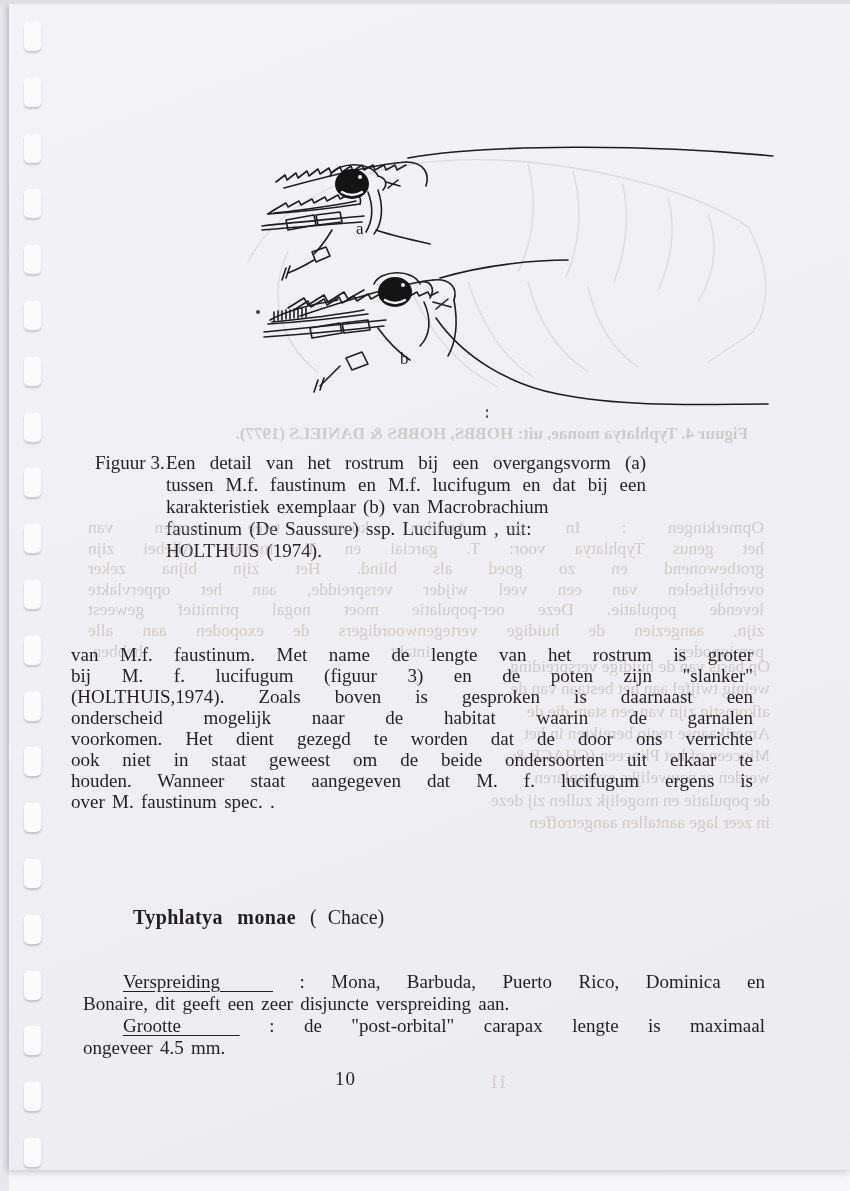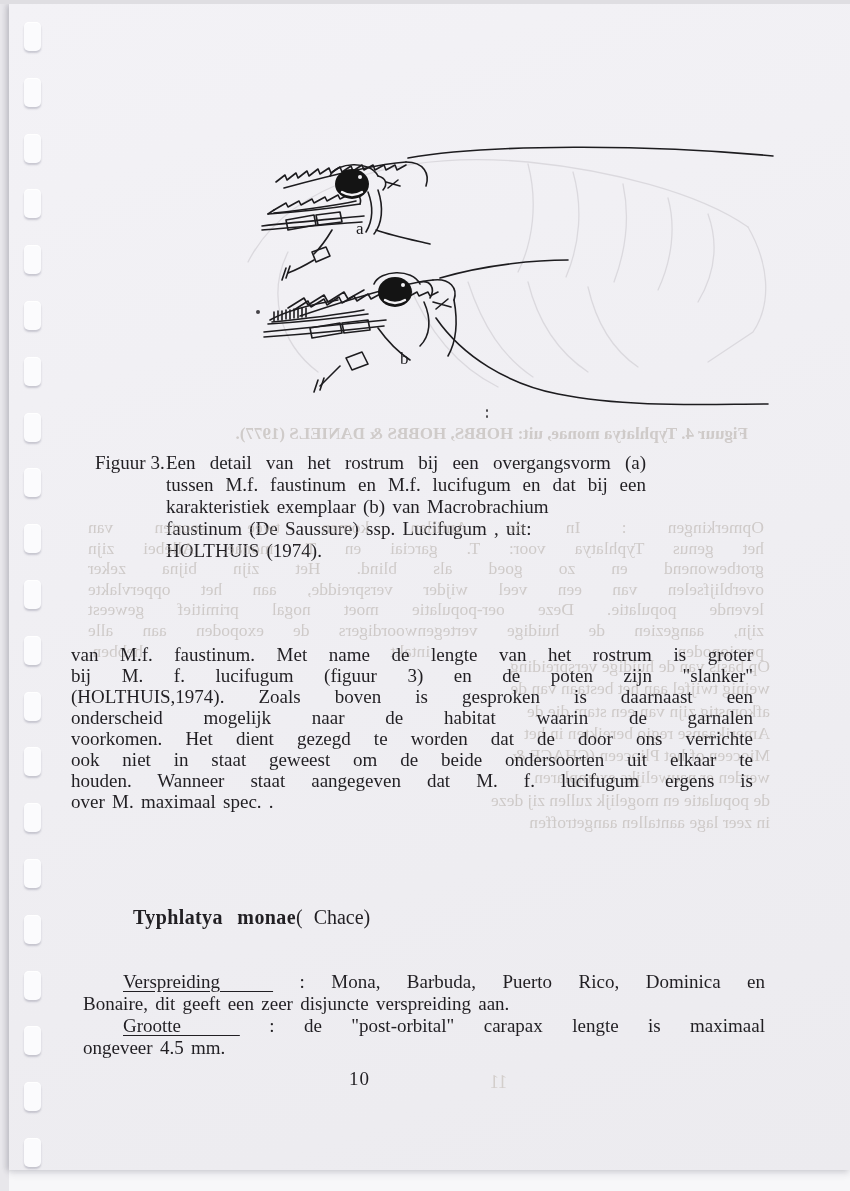--- a/index.html
+++ b/index.html
@@ -30,24 +30,24 @@
   .it{}
   .un{text-decoration:underline;text-underline-offset:3px}
   .caption{position:absolute;left:95px;top:452px;width:556px;display:flex}
   .caption-label{flex:none;width:71px;font-size:19px;line-height:22px}
   .caption-lines{width:480px}
   .caption-lines .tl{line-height:22px}
   .para{position:absolute;left:71px;top:644px;width:682px}
   .para .tl{line-height:21px}
   .heading{position:absolute;left:133px;top:906px;font-size:20px;white-space:nowrap}
   .sp-name{font-weight:bold;word-spacing:9px;letter-spacing:.4px}
-  .sp-auth{word-spacing:6px}
+  .sp-auth{margin-left:14px;word-spacing:6px}
   .details{position:absolute;left:83px;top:971px;width:682px}
   .details .tl{line-height:22px}
-  .pagenum{position:absolute;left:349px;top:1068px;font-size:19px;letter-spacing:1px}
+  .pagenum{position:absolute;left:335px;top:1068px;font-size:19px;letter-spacing:1px}
   
   .bleed{position:absolute;transform:scaleX(-1);color:#b5aea8;opacity:.55}
   .bleed-figcap{left:232px;top:424px;width:516px;font-size:17px;font-weight:bold;line-height:20px;text-align:left}
   .bleed-upper{left:88px;top:517px;width:676px;font-size:17.5px}
   .bleed-upper div{line-height:20.6px;text-align:justify;text-align-last:justify}
   .bleed-right{left:420px;top:655px;width:350px;font-size:17.5px}
   .bleed-right div{line-height:22.3px;text-align:left}
   .bleed-pagenum{position:absolute;left:490px;top:1072px;font-size:18px;transform:scaleX(-1);color:#cfc9c5;opacity:.85}
   .speck{position:absolute;background:#454347;border-radius:50%}
   .figure{position:absolute;left:228px;top:132px;width:565px;height:300px}
@@ -201,21 +201,21 @@
     </div>
 
   <div class="para">
       <div class="tl just"><span>van </span><span class="it">M.f. faustinum</span><span>. Met name de lengte van het rostrum is groter</span></div>
       <div class="tl just"><span>bij </span><span class="it">M. f. lucifugum</span><span> (figuur 3) en de poten zijn "slanker"</span></div>
       <div class="tl just"><span>(HOLTHUIS,1974). Zoals boven is gesproken is daarnaast een</span></div>
       <div class="tl just"><span>onderscheid mogelijk naar de habitat waarin de garnalen</span></div>
       <div class="tl just"><span>voorkomen. Het dient gezegd te worden dat de door ons verrichte</span></div>
       <div class="tl just"><span>ook niet in staat geweest om de beide ondersoorten uit elkaar te</span></div>
       <div class="tl just"><span>houden. Wanneer staat aangegeven dat </span><span class="it">M. f. lucifugum</span><span> ergens is</span></div>
-      <div class="tl"><span>over </span><span class="it">M. maximaal</span><span> spec. .</span></div>
+      <div class="tl"><span>over </span><span class="it">M. faustinum</span><span> spec. .</span></div>
     </div>
 
   <div class="heading">
     <span class="sp-name">Typhlatya monae</span><span class="sp-auth">( Chace)</span>
   </div>
 
   <div class="details">
       <div class="tl just ind"><span class="un">Verspreiding&nbsp;&nbsp;</span><span> : Mona, Barbuda, Puerto Rico, Dominica en</span></div>
       <div class="tl"><span>Bonaire, dit geeft een zeer disjuncte verspreiding aan.</span></div>
       <div class="tl just ind"><span class="un">Grootte&nbsp;&nbsp;</span><span> : de "post-orbital" carapax lengte is maximaal</span></div>

